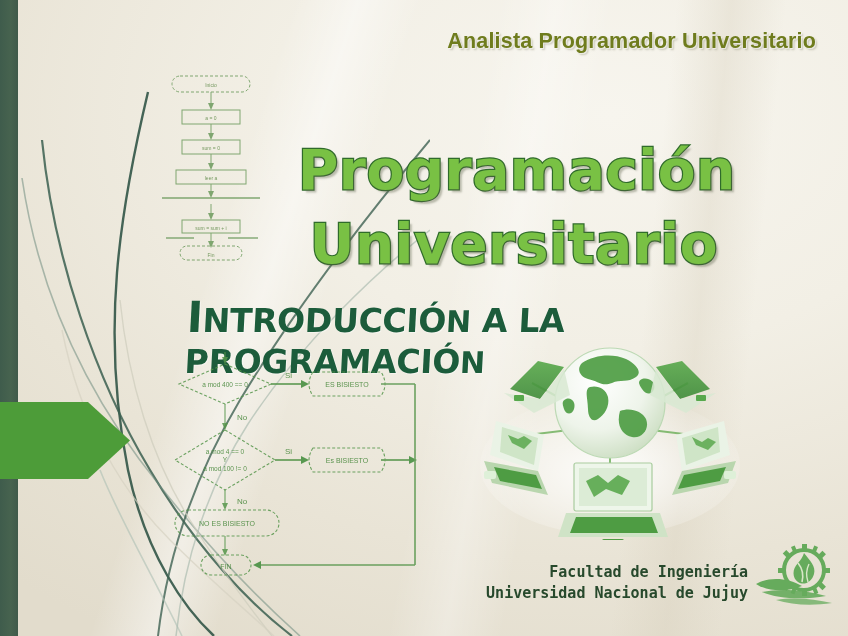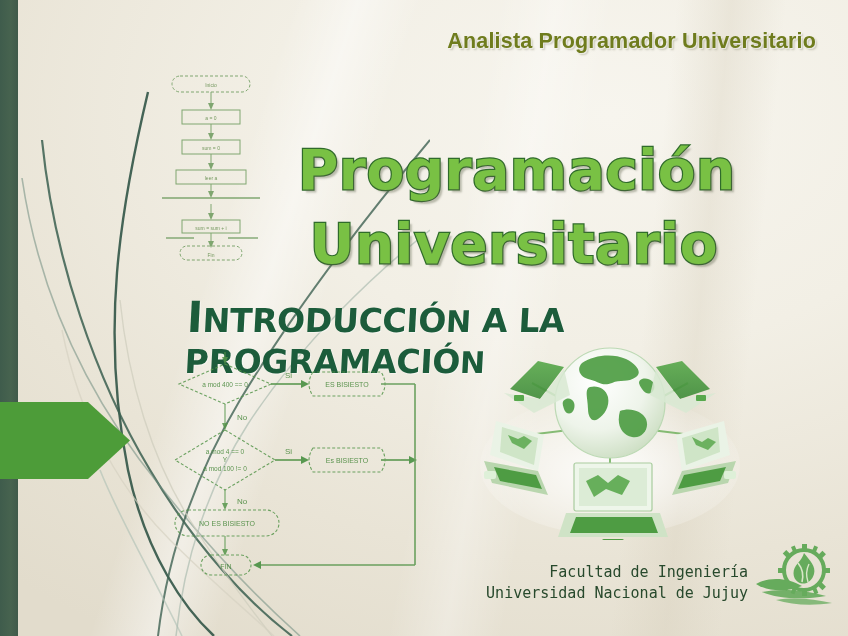--- a/index.html
+++ b/index.html
@@ -128,21 +128,21 @@
     pointer-events: none;
   }
 
   
   .footer {
     position: absolute;
     right: 100px;
     bottom: 32px;
     text-align: right;
     font-family: "DejaVu Sans Mono", monospace;
-    font-weight: normal;
+    font-weight: bold;
     font-size: 15px;
     line-height: 21px;
     color: #27492c;
   }
   .footer .fline { display: block; white-space: nowrap; }
 
   .footer-logo {
     position: absolute;
     right: 10px;
     bottom: 24px;

